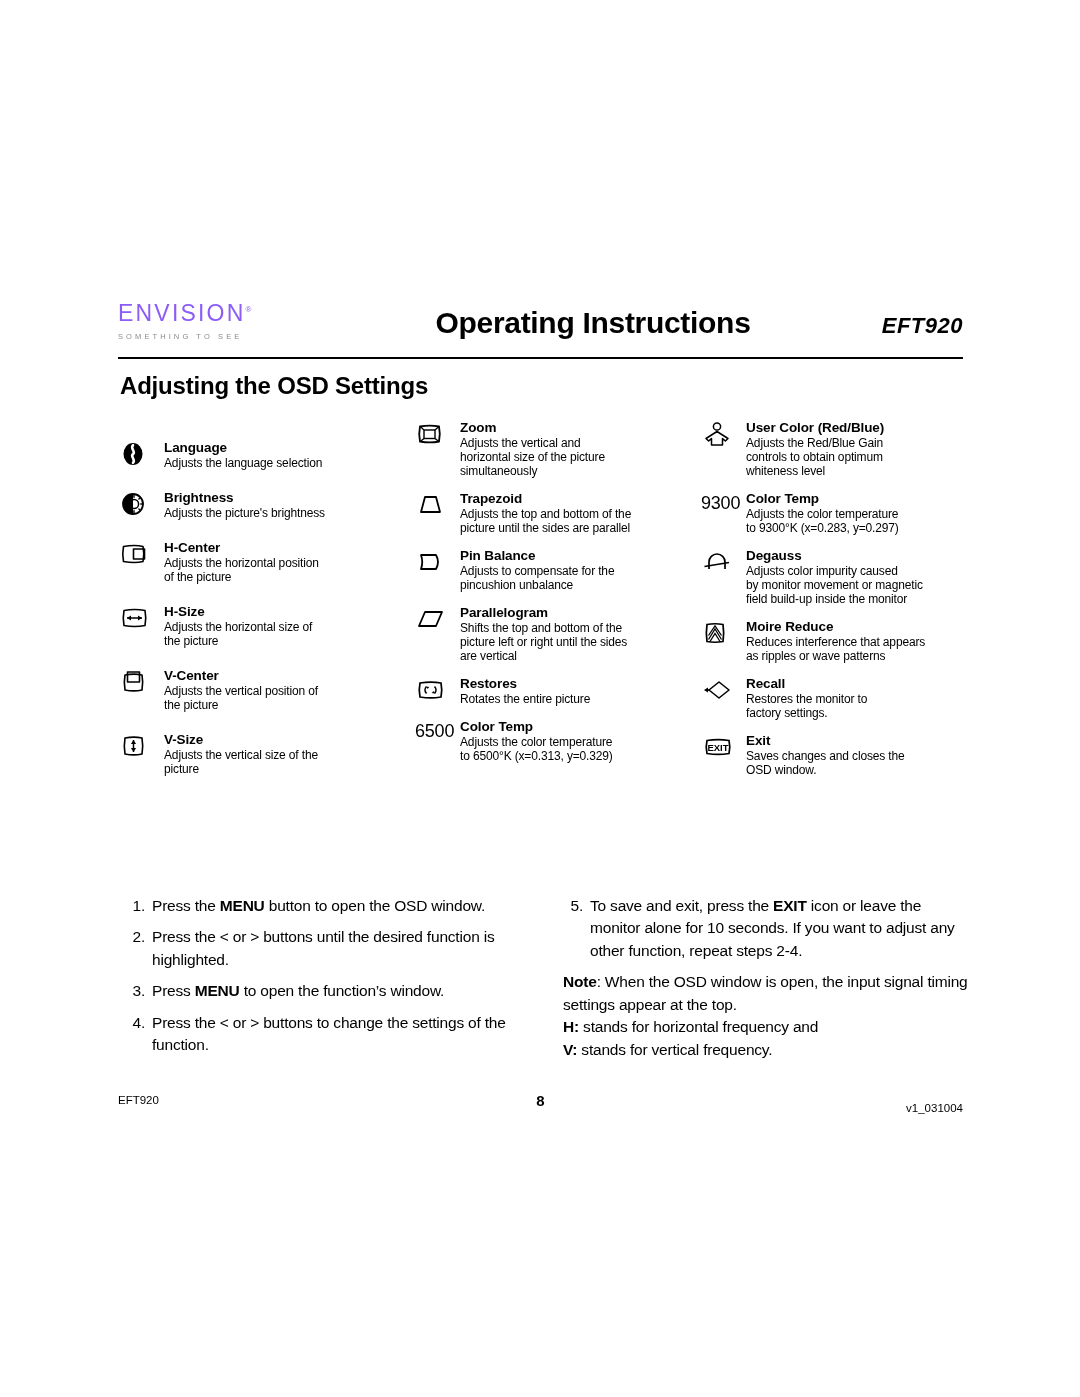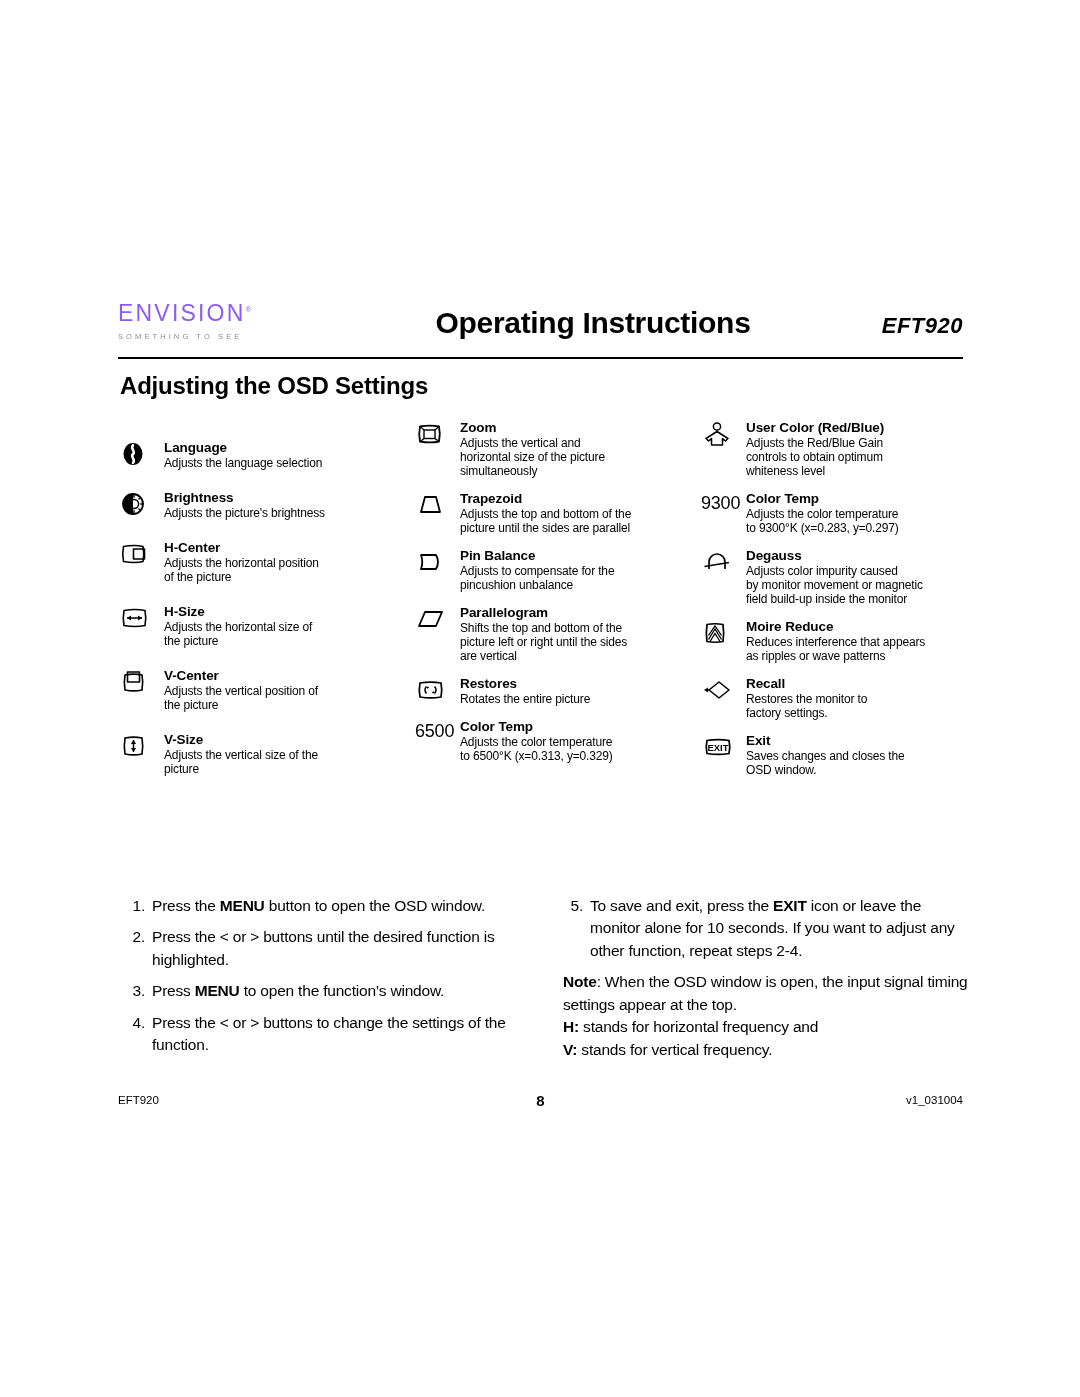--- a/index.html
+++ b/index.html
@@ -189,21 +189,21 @@
   .footer {
     position: absolute;
     left: 118px;
     top: 1094px;
     width: 845px;
     height: 20px;
     font-size: 11.5px;
   }
   .footer .fl { position: absolute; left: 0;  top: 0; }
   .footer .fc { position: absolute; left: 0; top: -2px; width: 845px; text-align: center; font-size: 15px; font-weight: bold; }
-  .footer .fr { position: absolute; right: 0; top: 0; }
+  .footer .fr { position: absolute; right: 0; top: 8px; }
 </style>
 </head>
 <body>
 
 <div class="page">
 
   <div class="header">
 
     <div class="logo">
       <div class="logo-word"><span>ENVISION</span><span class="logo-tm">®</span></div>

